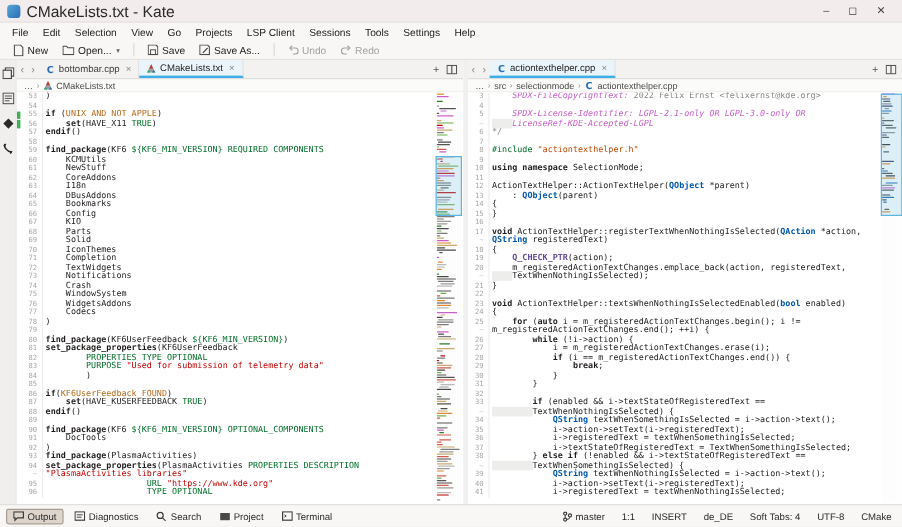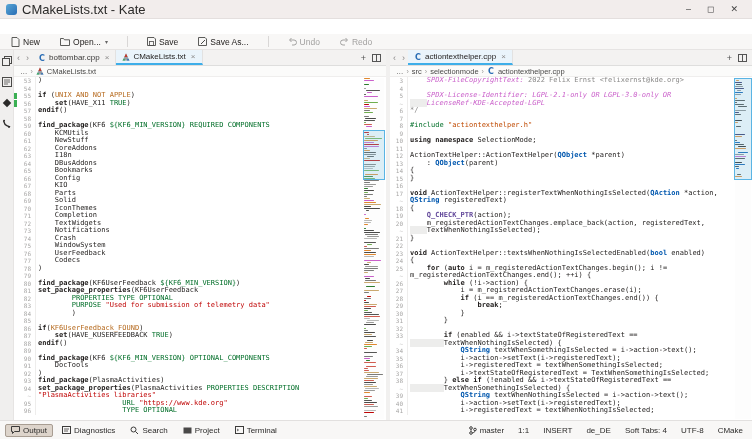--- a/index.html
+++ b/index.html
@@ -16,21 +16,21 @@
   #titlebar .winctl { margin-left:auto; display:flex; gap:16px; font-size:9px; color:#444; padding-right:8px;}
   #titlebar .winctl span { cursor:default; }
 
   
   #menubar { position:absolute; left:0; top:19px; width:752px; height:15px;
     background:#f8f7f6; display:flex; align-items:center; padding-left:4px; }
   #menubar .mi { font-size:8.5px; padding:2px 6px; color:#1f1c1b; }
 
   
   #toolbar { position:absolute; left:0; top:34px; width:752px; height:16px;
-    background:#f8f7f6; border-bottom:1px solid #e6e4e3; display:flex; align-items:center; padding-left:6px; gap:10px;}
+    background:#f8f7f6; border-bottom:1px solid #e6e4e3; display:flex; align-items:center; padding-left:6px; gap:2px;}
   .tbtn { display:flex; align-items:center; gap:3px; font-size:8.5px; padding:2px 5px; border-radius:2px; color:#1f1c1b;}
   .tbtn.disabled { color:#a3a2a1; }
   .tbtn svg { display:block; }
   .tsep { width:1px; height:11px; background:#d9d7d6; margin:0 4px; }
   .caret { font-size:6px; color:#666; margin-left:1px;}
 
   
   #main { position:absolute; left:0; top:50px; width:752px; height:370px; background:#fff; }
   #sidebar { position:absolute; left:0; top:0; width:14px; height:370px; background:#f0efee; border-right:1px solid #e6e4e3;
     display:flex; flex-direction:column; align-items:center; padding-top:6px; gap:11px;}
@@ -97,20 +97,33 @@
   <div id="titlebar">
     <span class="app-ico"></span>
     <span class="t">CMakeLists.txt - Kate</span>
     <span class="winctl">
       <span>–</span>
       <span>◻</span>
       <span>✕</span>
     </span>
   </div>
 
+  <div id="menubar">
+      <span class="mi">File</span>
+      <span class="mi">Edit</span>
+      <span class="mi">Selection</span>
+      <span class="mi">View</span>
+      <span class="mi">Go</span>
+      <span class="mi">Projects</span>
+      <span class="mi">LSP Client</span>
+      <span class="mi">Sessions</span>
+      <span class="mi">Tools</span>
+      <span class="mi">Settings</span>
+      <span class="mi">Help</span>
+    </div>
 
   <div id="toolbar">
     <div class="tbtn">
       <svg width="9" height="10" viewBox="0 0 9 10">
           <path d="M1 .5h5l2 2v7H1z" fill="none" stroke="#4a4948" stroke-width="0.9"></path>
         </svg>
       <span>New</span>
     </div>
     <div class="tbtn">
       <svg width="10" height="9" viewBox="0 0 10 9">
@@ -302,21 +315,21 @@
             <div class="row">
               <span class="ln">74</span>
               <span class="code"><span class="t0">    Crash</span></span>
             </div>
             <div class="row">
               <span class="ln">75</span>
               <span class="code"><span class="t0">    WindowSystem</span></span>
             </div>
             <div class="row">
               <span class="ln">76</span>
-              <span class="code"><span class="t0">    UserFeedback</span></span>
+              <span class="code"><span class="t0">    WidgetsAddons</span></span>
             </div>
             <div class="row">
               <span class="ln">77</span>
               <span class="code"><span class="t0">    Codecs</span></span>
             </div>
             <div class="row">
               <span class="ln">78</span>
               <span class="code"><span class="t0">)</span></span>
             </div>
             <div class="row">

